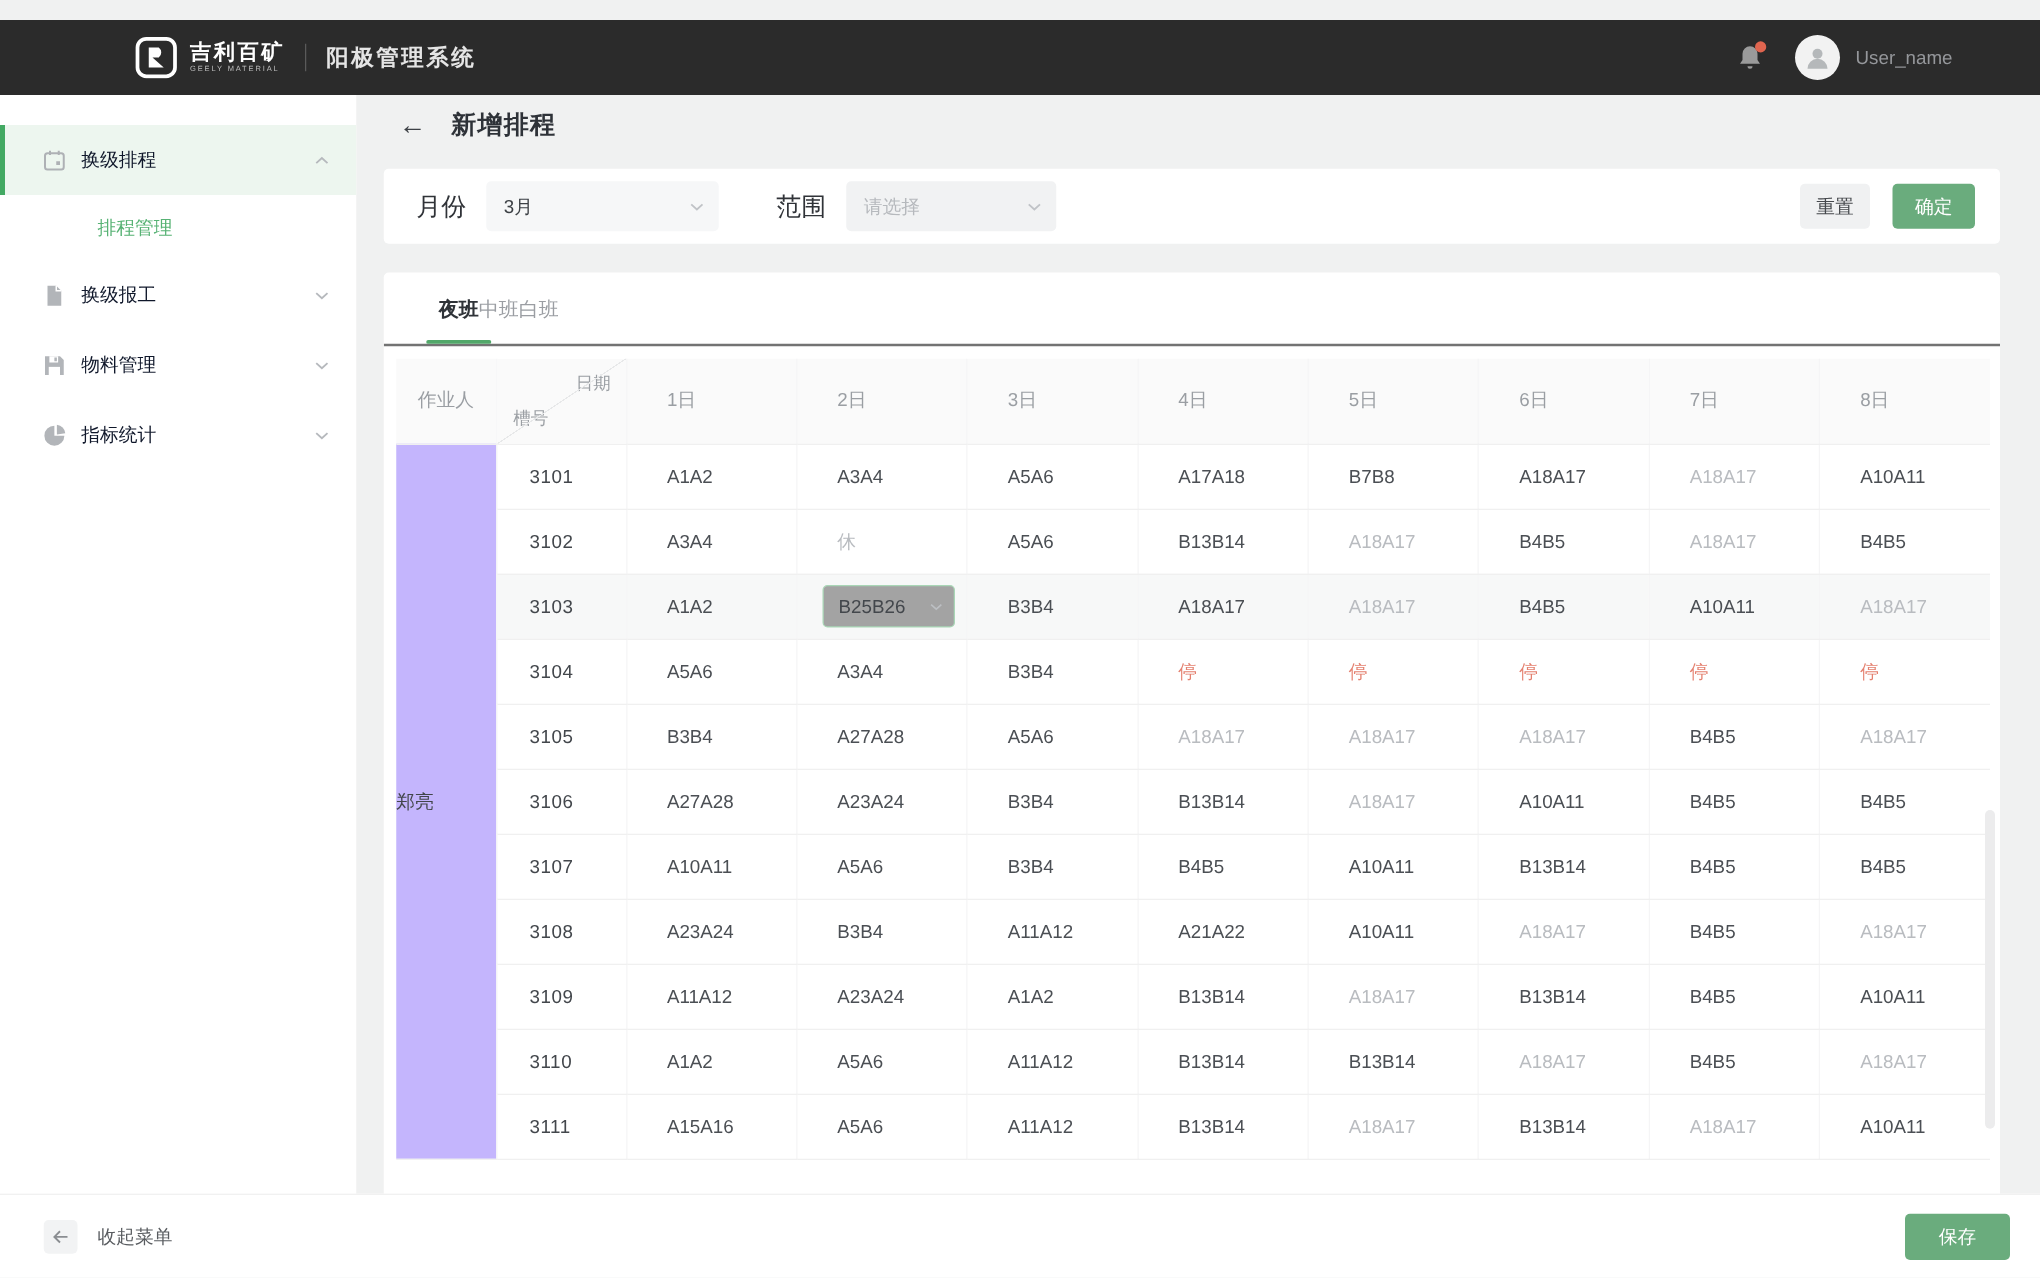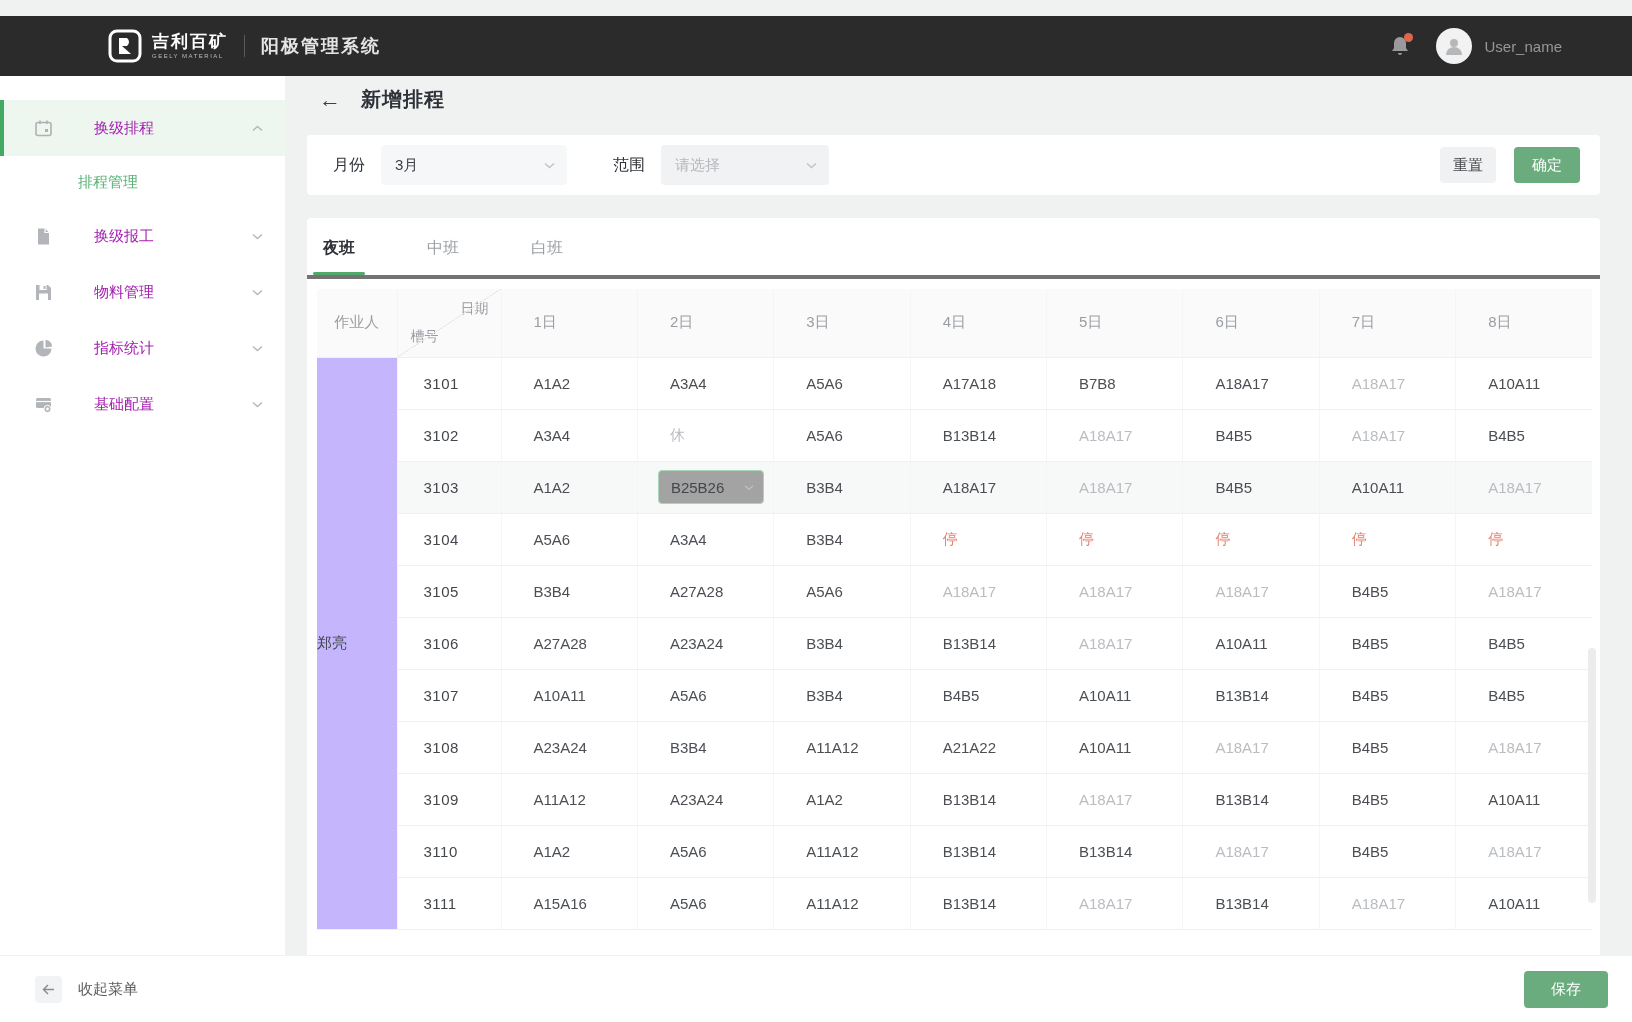--- a/index.html
+++ b/index.html
@@ -17,21 +17,21 @@
   .topbar-right{margin-left:auto;display:flex;align-items:center;margin-right:70px;}
   .bell-wrap{position:relative;margin-right:26px;cursor:pointer;}
   .bell-dot{position:absolute;top:-2px;right:-3px;width:9px;height:9px;border-radius:50%;background:#e0654f;}
   .avatar{width:36px;height:36px;border-radius:50%;background:#f2f2f2;display:flex;align-items:center;justify-content:center;margin-right:12px;cursor:pointer;}
   .username{color:#95979b;font-size:15px;}
 
   
   .sidebar{position:absolute;left:0;top:60px;width:285px;bottom:67px;background:#fff;z-index:20;}
   .menu{padding-top:40px;}
   .menu-item{height:56px;display:flex;align-items:center;padding:0 22px 0 34px;cursor:pointer;position:relative;}
-  .menu-item .mi-label{font-size:15px;color:#a21caf;margin-left:41px;}
+  .menu-item .mi-label{font-size:15px;color:#0f172a;margin-left:12px;}
   .menu-item .mi-chev{margin-left:auto;}
   .menu-item.active{background:#edf6ef;}
   .menu-item.active::before{content:'';position:absolute;left:0;top:0;bottom:0;width:4px;background:#43a963;}
   .submenu-item{height:52px;display:flex;align-items:center;padding-left:78px;cursor:pointer;}
   .submenu-item .mi-label{font-size:15px;color:#57b274;margin-left:0;}
   .mi-icon{width:19px;height:19px;flex:none;display:flex;}
 
   
   .bottombar{position:absolute;left:0;bottom:0;width:100%;height:67px;background:#fff;border-top:1px solid #f1f1f1;z-index:25;display:flex;align-items:center;}
   .collapse-wrap{display:flex;align-items:center;margin-left:35px;cursor:pointer;}
@@ -39,33 +39,33 @@
   .collapse-label{font-size:15px;color:#595c60;margin-left:16px;}
   .save-btn{margin-left:auto;margin-right:24px;width:84px;height:37px;border:none;border-radius:4px;background:#6aac7d;color:#fff;font-size:15px;cursor:pointer;font-family:inherit;}
 
   
   .main{position:absolute;left:285px;top:60px;right:0;bottom:67px;background:#f0f1f1;overflow:hidden;}
   .page-head{display:flex;align-items:center;margin:26px 30px 0 34px;}
   .back-arrow{font-size:22px;color:#3c4045;cursor:pointer;line-height:1;}
   .page-title{font-size:20px;font-weight:bold;color:#2e3238;margin-left:20px;letter-spacing:1px;}
 
   .filter-card{margin:22px 32px 0 22px;height:60px;background:#fff;border-radius:4px;display:flex;align-items:center;padding:0 20px 0 26px;}
-  .filter-label{font-size:16px;color:#303338;}
+  .filter-label{font-size:20px;color:#303338;}
   .select-box{height:40px;border-radius:4px;display:flex;align-items:center;justify-content:space-between;padding:0 12px 0 14px;cursor:pointer;gap:16px;}
   .select-month{width:186px;background:#f6f7f8;margin-left:16px;}
   .select-range{width:168px;background:#f1f2f3;margin-left:16px;}
   .select-value{font-size:15px;color:#3c4045;}
   .select-placeholder{font-size:15px;color:#b6b9bd;}
   .range-label{margin-left:46px;}
   .filter-spacer{flex:1;}
   .reset-btn{width:56px;height:36px;border:none;border-radius:4px;background:#f0f1f2;color:#45484c;font-size:15px;cursor:pointer;font-family:inherit;}
   .confirm-btn{width:66px;height:36px;border:none;border-radius:4px;background:#6aac7d;color:#fff;font-size:15px;cursor:pointer;margin-left:18px;font-family:inherit;}
 
   .table-card{position:absolute;left:22px;right:32px;top:158px;bottom:-20px;background:#fff;border-radius:4px 4px 0 0;overflow:hidden;}
-  .tabs-row{display:flex;gap:72px;padding:20px 0 0 16px;border-bottom:4px solid #737373;}
+  .tabs-row{display:flex;padding:20px 0 0 44px;border-bottom:2px solid #737373;}
   .tab{font-size:16px;color:#9b9ea3;padding-bottom:16px;cursor:pointer;position:relative;}
   .tab.active{color:#2f3338;font-weight:bold;}
   .tab.active::after{content:'';position:absolute;left:50%;transform:translateX(-50%);bottom:0;width:52px;height:3px;border-radius:2px;background:#52a86a;}
 
   table.sched{border-collapse:collapse;table-layout:fixed;width:calc(100% - 18px);margin:10px 8px 0 10px;}
   table.sched th,table.sched td{border-bottom:1px solid #f0f0f0;border-right:1px solid #f5f5f6;}
   table.sched th:last-child,table.sched td:last-child{border-right:none;}
   thead th{height:68px;background:#fafafa;font-weight:normal;font-size:15px;color:#9a9ea3;}
   th.operator-th{width:80px;text-align:center;}
   th.diag-th{width:104px;position:relative;}
@@ -180,36 +180,20 @@
             <path d="M11.5 0.8 a8 8 0 0 1 6.7 6.7 l-6.7 1 z" fill="#b2b5b9"></path>
           </svg>
       </span>
       <span class="mi-label">指标统计</span>
       <span class="mi-chev">
         <svg width="11" height="7" viewBox="0 0 11 7">
             <path d="M1 1.5 L5.5 5.5 L10 1.5" stroke="#b6b9bd" stroke-width="1.5" fill="none"></path>
           </svg>
       </span>
     </div>
-    <div class="menu-item">
-      <span class="mi-icon">
-        <svg width="19" height="19" viewBox="0 0 19 19">
-            <rect x="2" y="3" width="15" height="10" rx="1.5" fill="#b2b5b9"></rect>
-            <line x1="2" y1="6.5" x2="17" y2="6.5" stroke="#fff" stroke-width="1.2"></line>
-            <circle cx="13.5" cy="14" r="3.6" fill="#b2b5b9" stroke="#fff" stroke-width="1"></circle>
-            <circle cx="13.5" cy="14" r="1.4" fill="#fff"></circle>
-          </svg>
-      </span>
-      <span class="mi-label">基础配置</span>
-      <span class="mi-chev">
-        <svg width="11" height="7" viewBox="0 0 11 7">
-            <path d="M1 1.5 L5.5 5.5 L10 1.5" stroke="#b6b9bd" stroke-width="1.5" fill="none"></path>
-          </svg>
-      </span>
-    </div>
   </nav>
 </aside>
 
 <main class="main">
   <div class="page-head">
     <span class="back-arrow">←</span>
     <h1 class="page-title">新增排程</h1>
   </div>
 
   <div class="filter-card">

